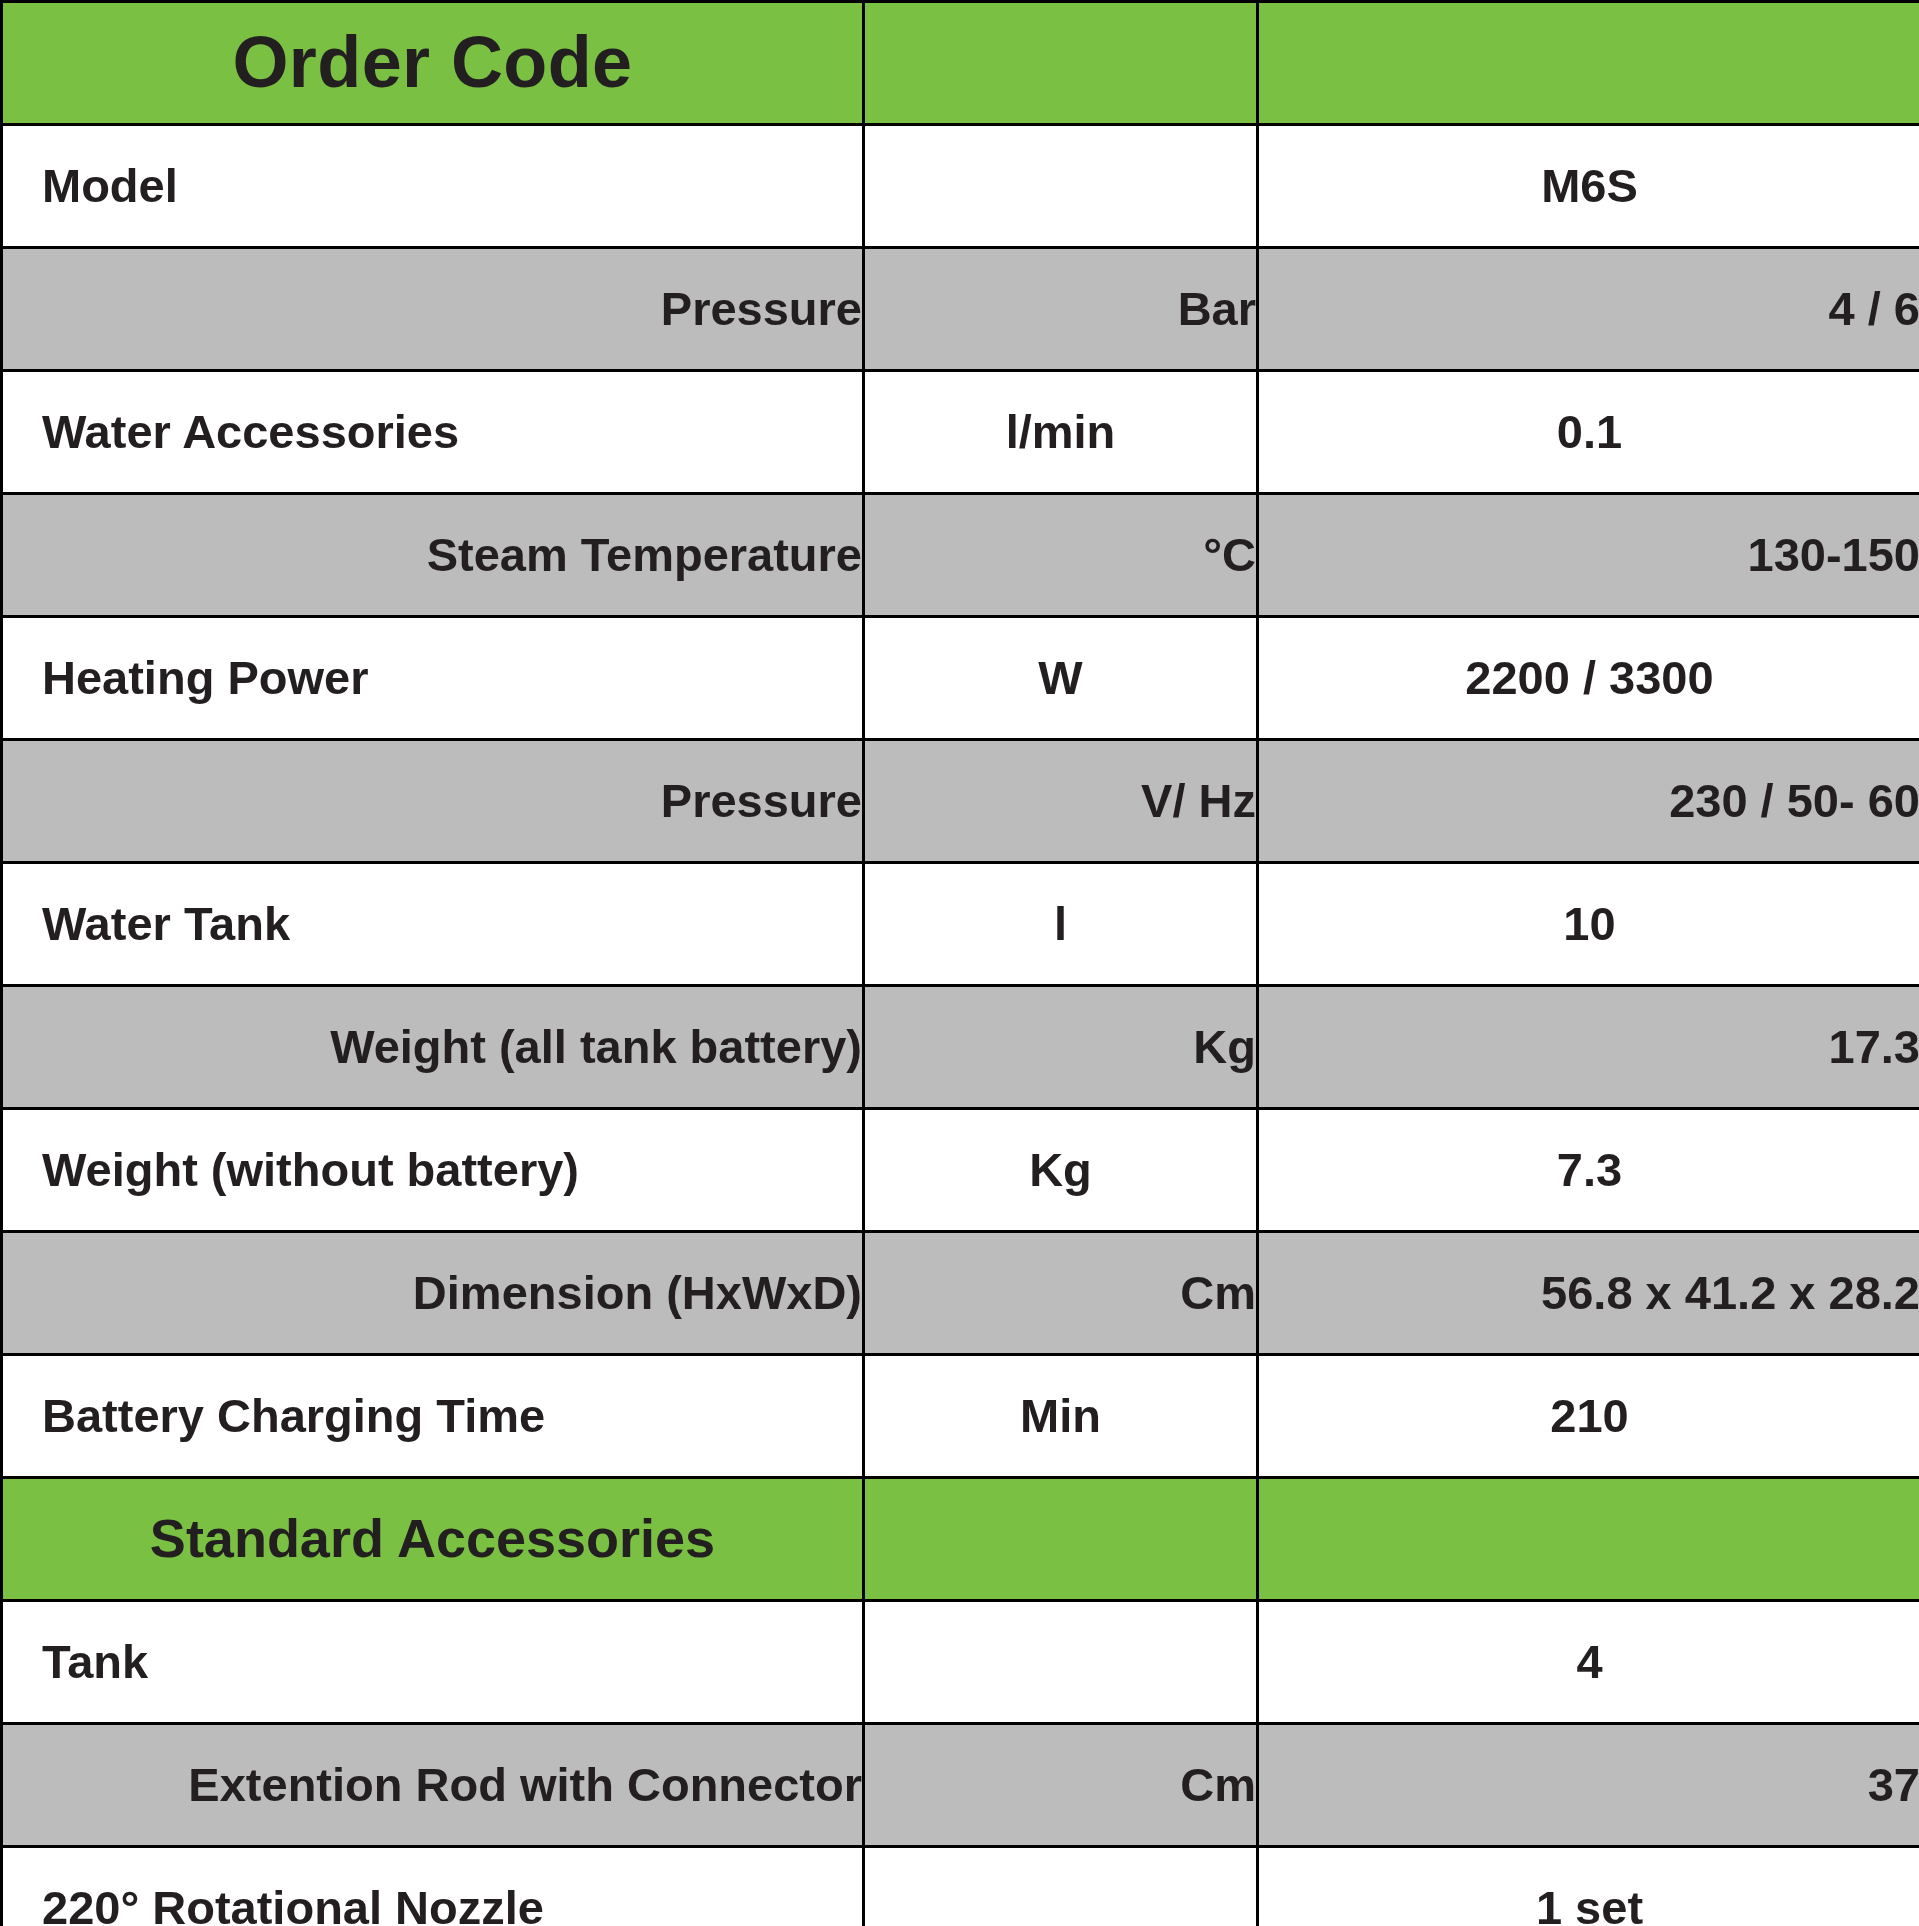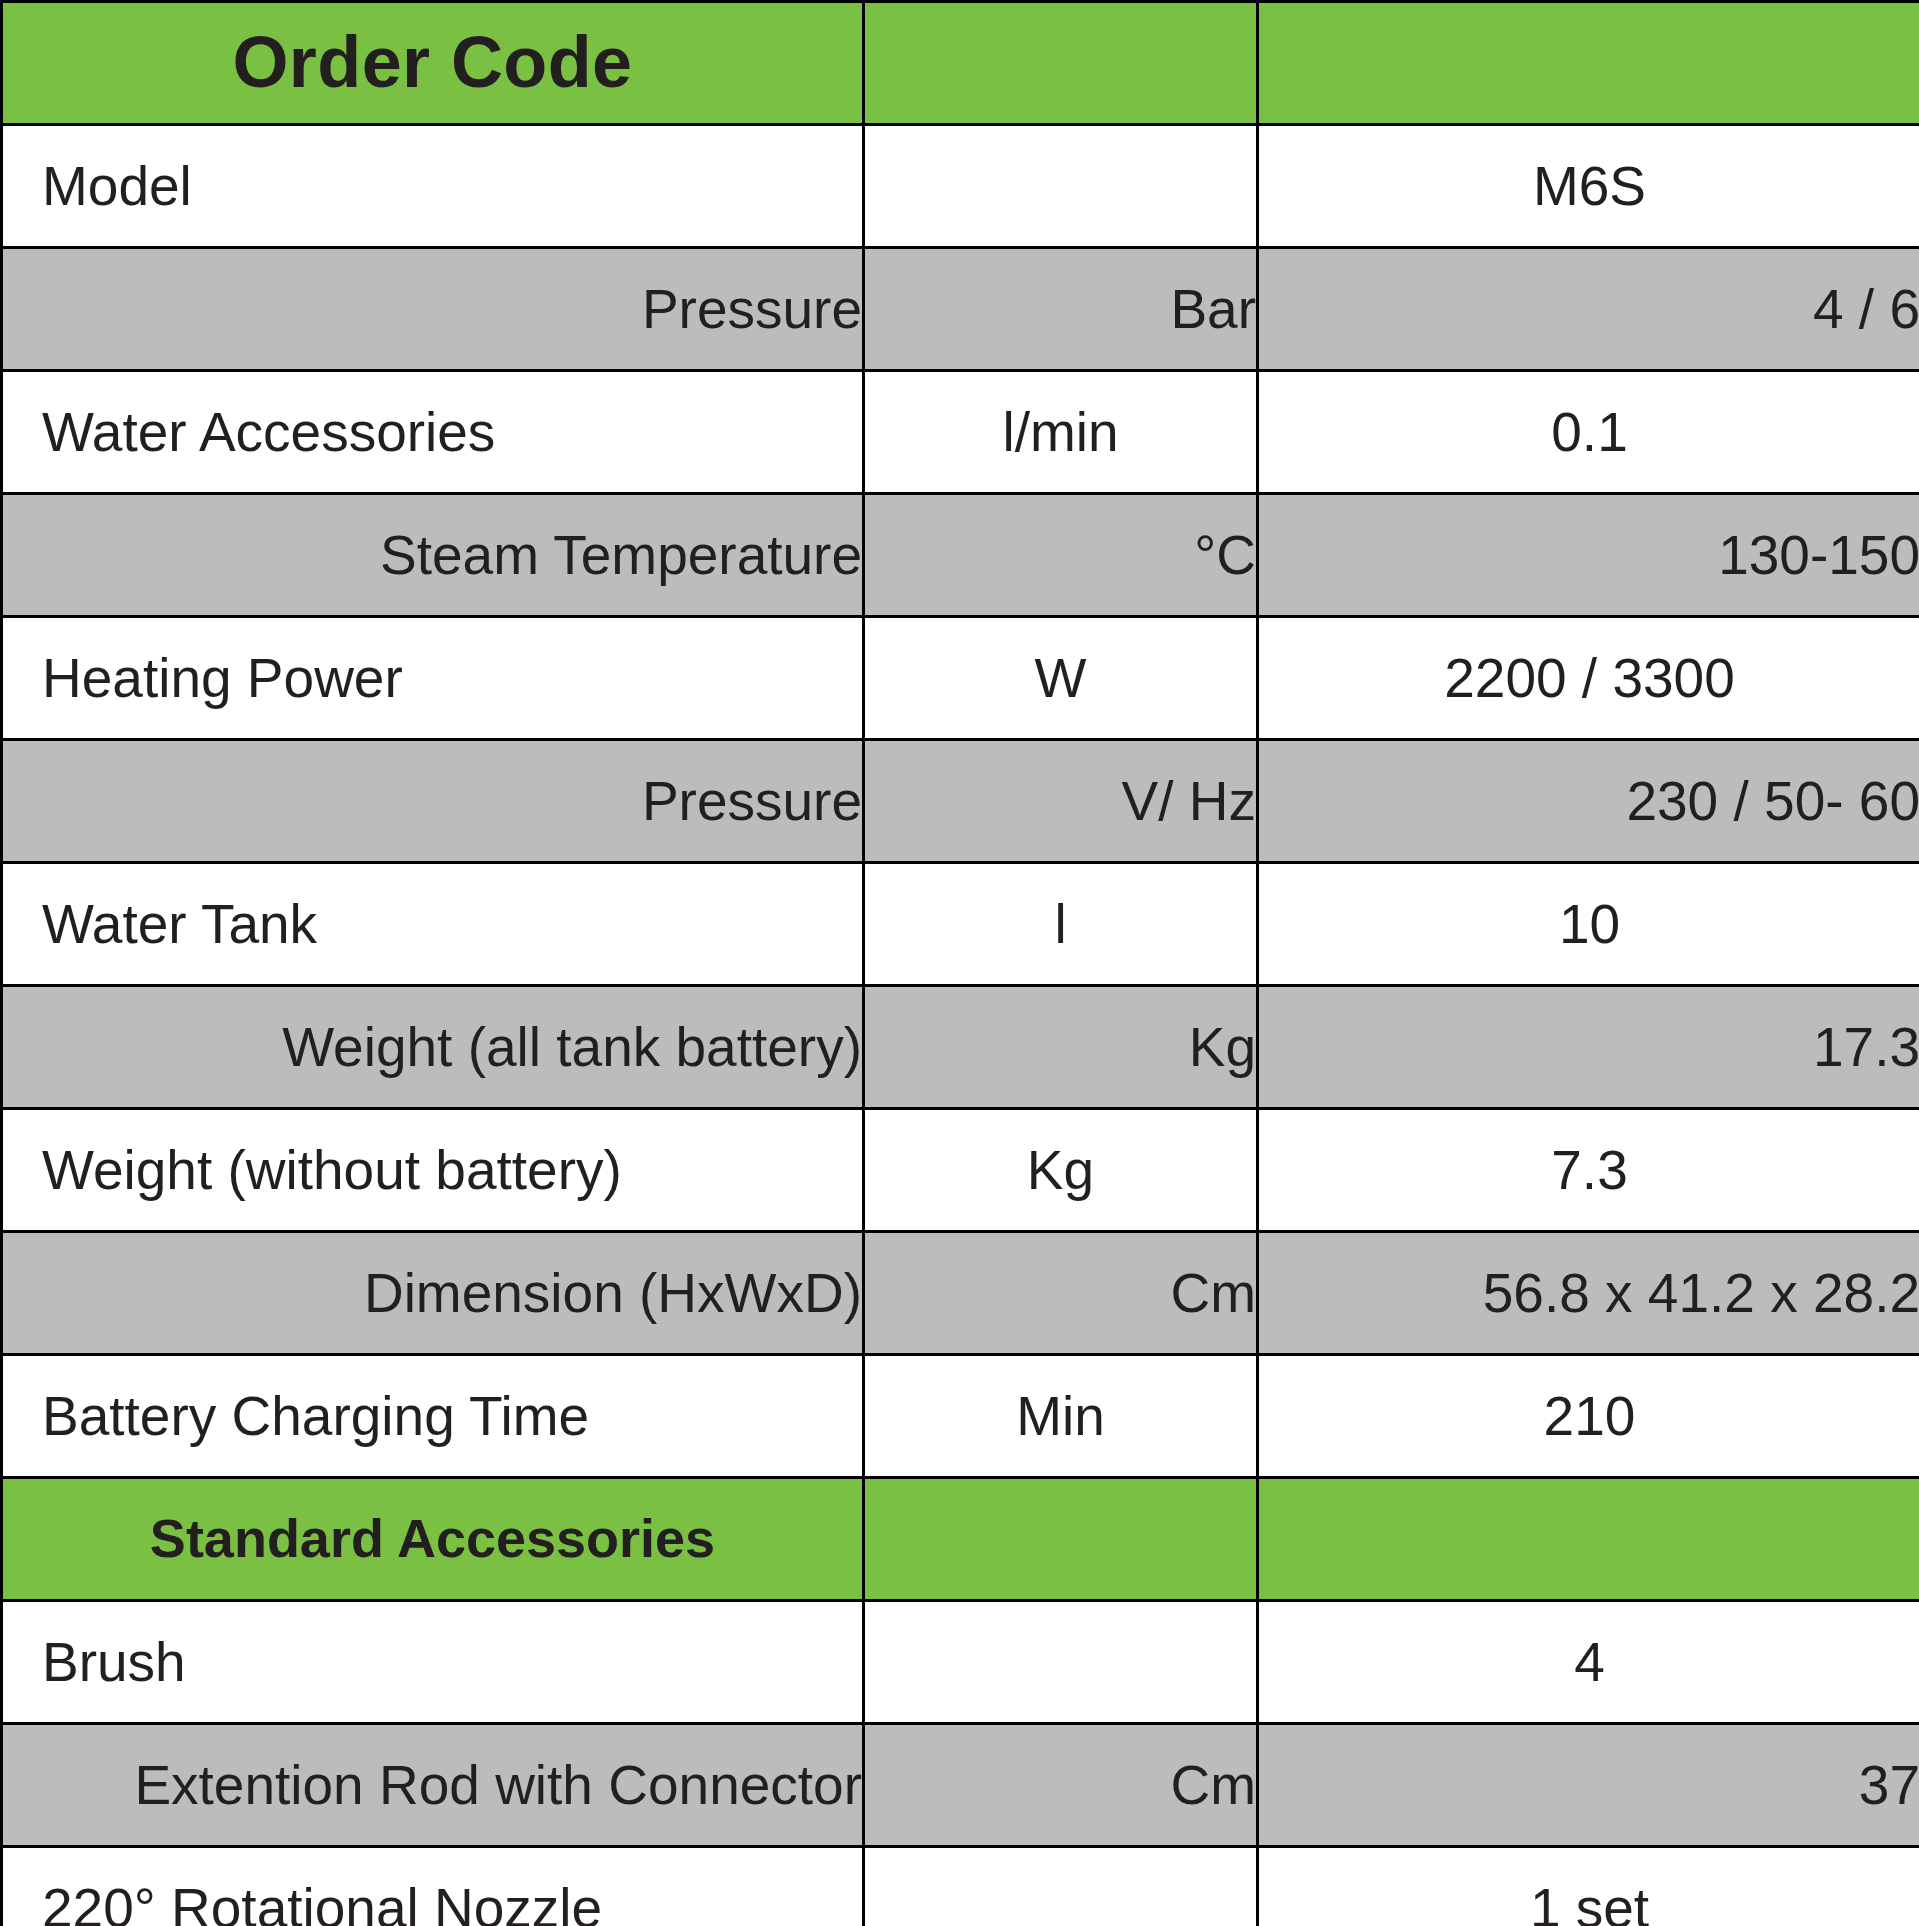--- a/index.html
+++ b/index.html
@@ -22,22 +22,22 @@
   .spec-table col.c-label { width: 862px; }
   .spec-table col.c-unit  { width: 394px; }
   .spec-table col.c-value { width: 664px; }
 
   .spec-table tr { height: 123px; }
 
   .spec-table td {
     border: 3.5px solid #000000;
     padding: 0 0 0 0;
     vertical-align: middle;
-    font-size: 55px;
-    font-weight: 400;
+    font-size: 47px;
+    font-weight: 700;
     line-height: 1.1;
   }
 
   
   td.label {
     text-align: left;
     padding-left: 39px;
   }
   td.unit {
     text-align: center;
@@ -146,21 +146,21 @@
       <td class="value">210</td>
     </tr>
 
     <tr class="section">
       <td class="label">Standard Accessories</td>
       <td class="unit"></td>
       <td class="value"></td>
     </tr>
 
     <tr class="white">
-      <td class="label">Brush</td>
+      <td class="label">Tank</td>
       <td class="unit"></td>
       <td class="value">4</td>
     </tr>
     <tr class="gray">
       <td class="label">Extention Rod with Connector</td>
       <td class="unit">Cm</td>
       <td class="value">37</td>
     </tr>
     <tr class="white">
       <td class="label">220° Rotational Nozzle</td>

